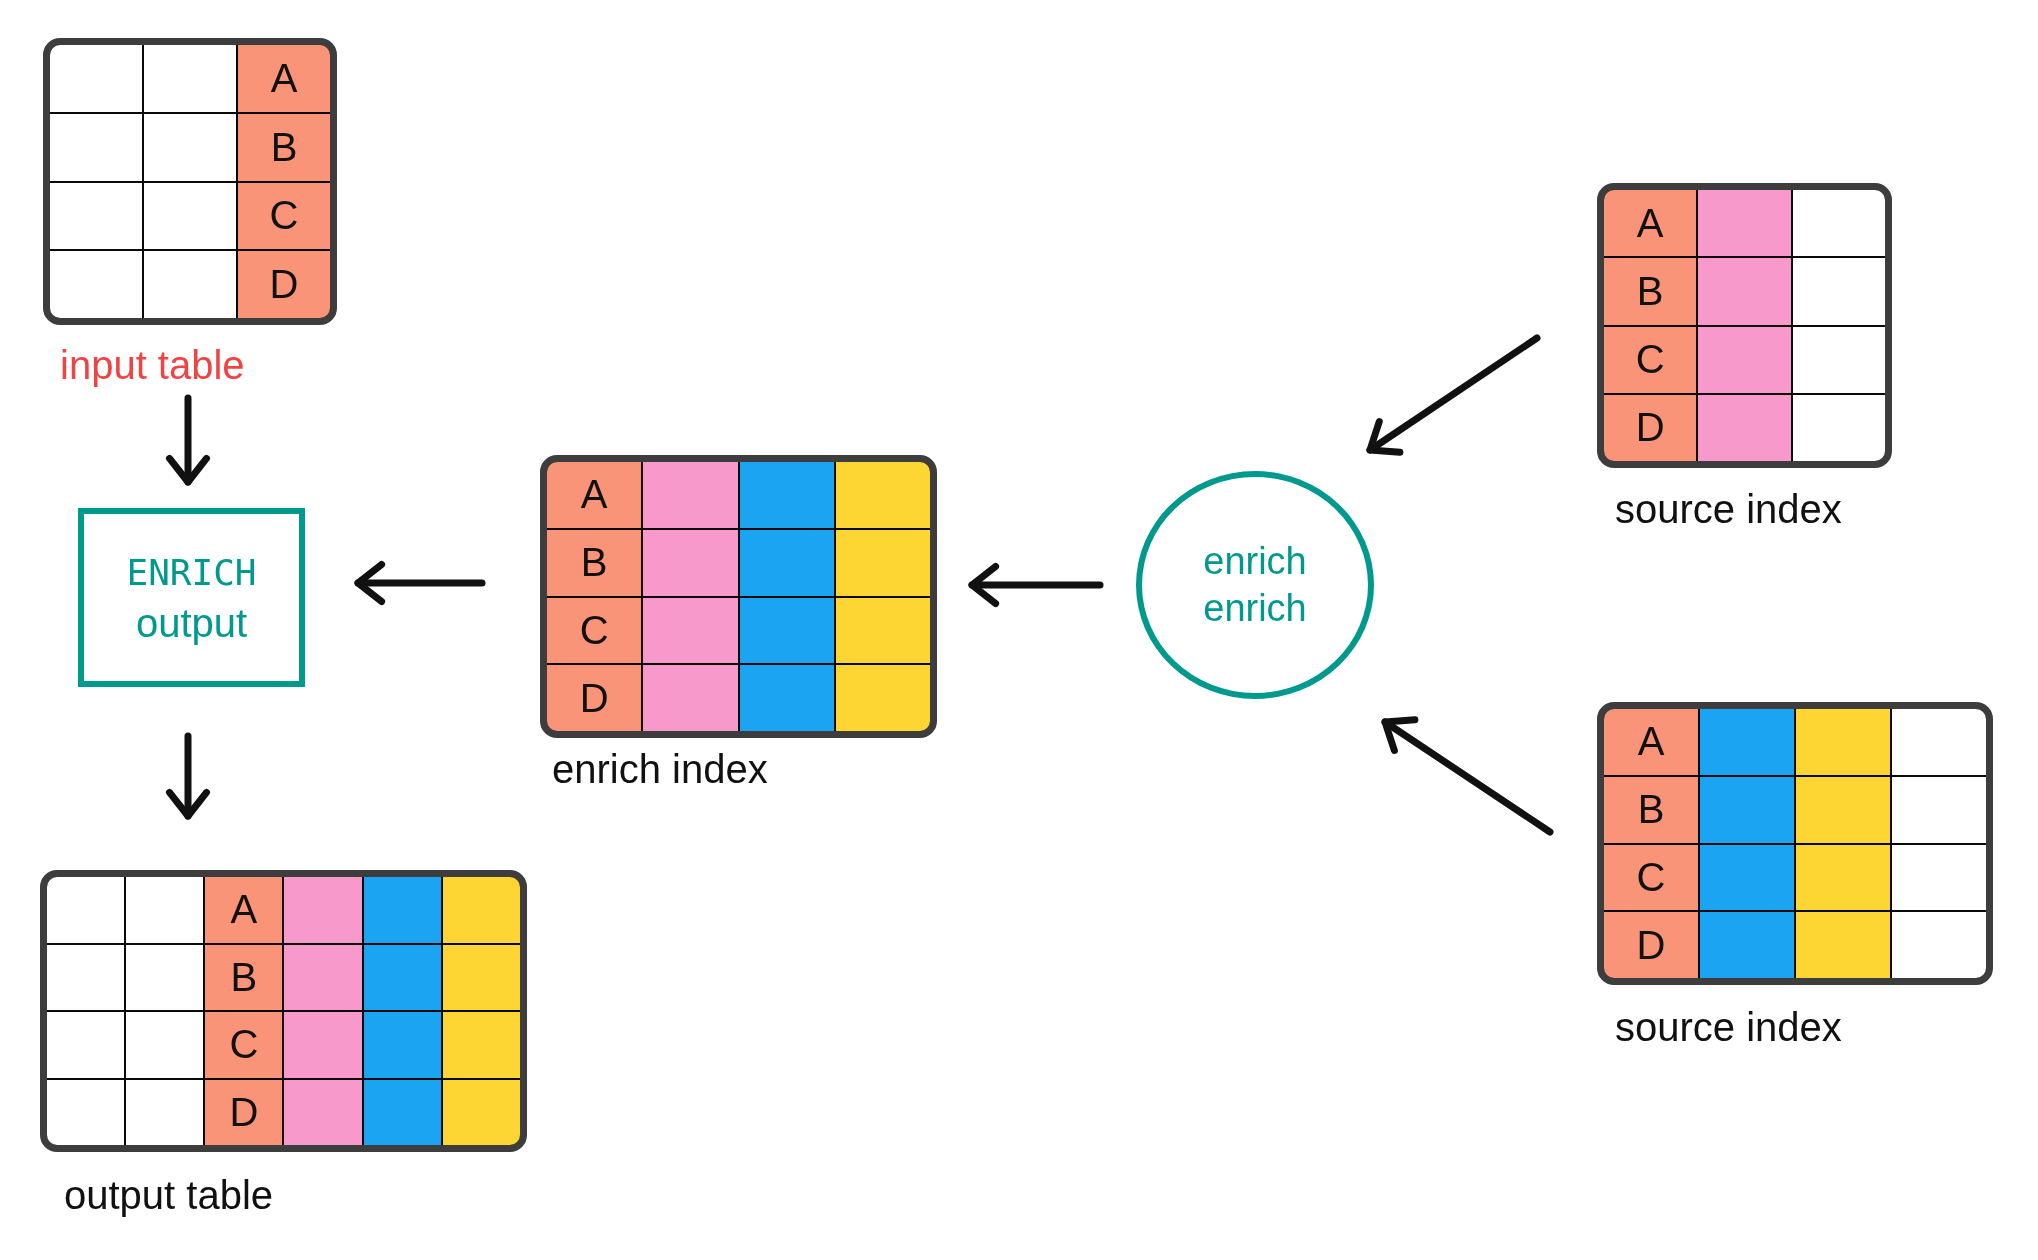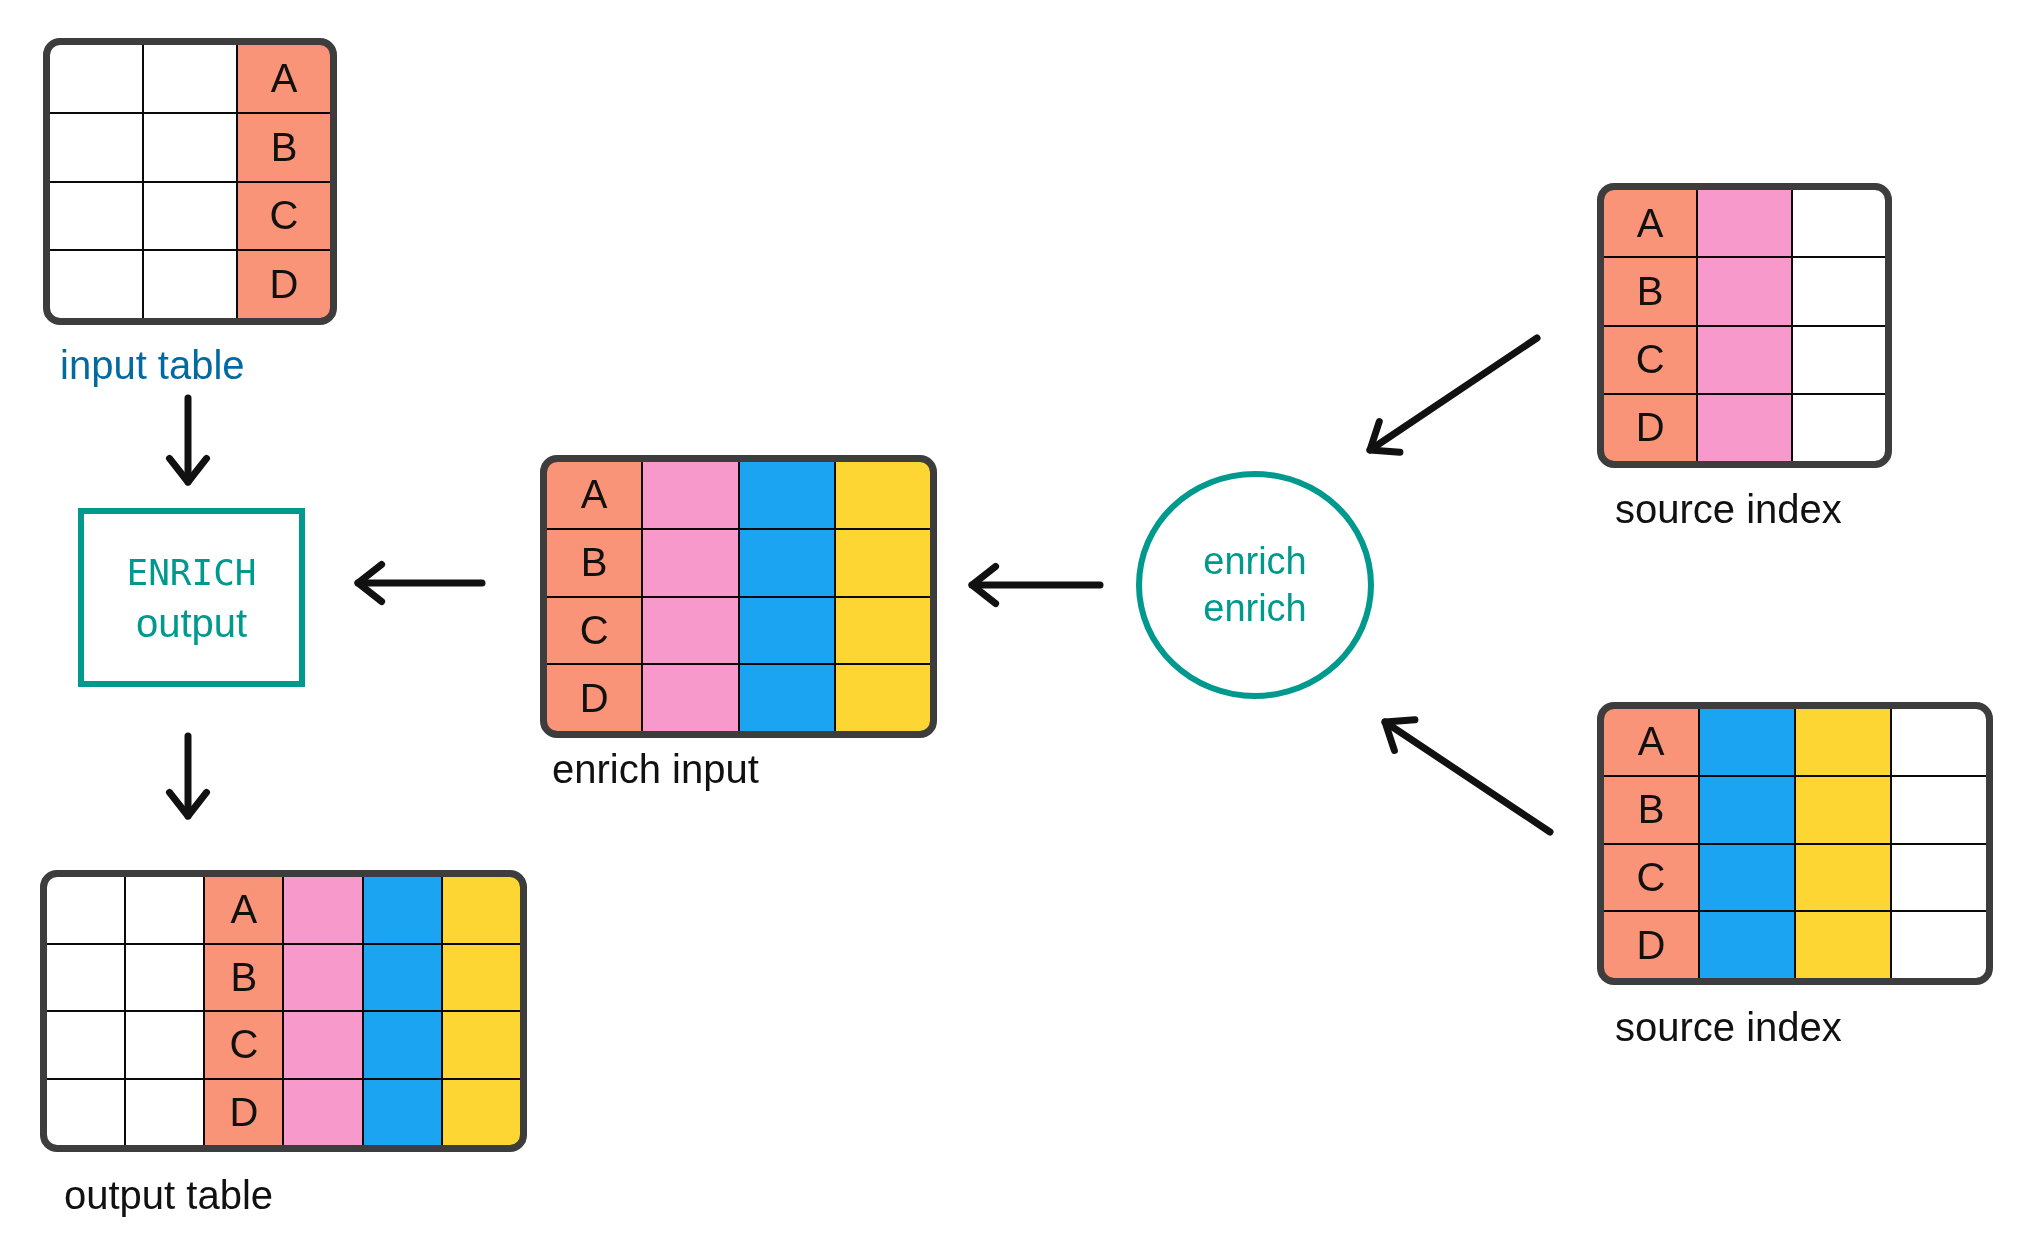--- a/index.html
+++ b/index.html
@@ -91,21 +91,21 @@
       <div class="cell" style="background: rgb(255, 255, 255); color: rgb(17, 17, 17);"></div>
       <div class="cell" style="background: rgb(255, 255, 255); color: rgb(17, 17, 17);"></div>
       <div class="cell" style="background: rgb(250, 148, 120); color: rgb(17, 17, 17);">B</div>
       <div class="cell" style="background: rgb(255, 255, 255); color: rgb(17, 17, 17);"></div>
       <div class="cell" style="background: rgb(255, 255, 255); color: rgb(17, 17, 17);"></div>
       <div class="cell" style="background: rgb(250, 148, 120); color: rgb(17, 17, 17);">C</div>
       <div class="cell" style="background: rgb(255, 255, 255); color: rgb(17, 17, 17);"></div>
       <div class="cell" style="background: rgb(255, 255, 255); color: rgb(17, 17, 17);"></div>
       <div class="cell" style="background: rgb(250, 148, 120); color: rgb(17, 17, 17);">D</div>
     </div>
-  <div id="input-table-label" class="caption" style="color: #0369a1;">input table</div>
+  <div id="input-table-label" class="caption" style="color: #ef4444;">input table</div>
 
   <div id="enrich-command" style="border-color: rgb(0, 153, 141); color: rgb(0, 153, 141);">
     <div class="cmd-line1">ENRICH</div>
     <div class="cmd-line2">output</div>
   </div>
 
   <div id="output-table" class="table" style="grid-template-columns: repeat(6, 1fr); border-color: rgb(61, 61, 61); background: rgb(10, 10, 10);">
       <div class="cell" style="background: rgb(255, 255, 255); color: rgb(17, 17, 17);"></div>
       <div class="cell" style="background: rgb(255, 255, 255); color: rgb(17, 17, 17);"></div>
       <div class="cell" style="background: rgb(250, 148, 120); color: rgb(17, 17, 17);">A</div>
@@ -144,21 +144,21 @@
       <div class="cell" style="background: rgb(253, 214, 51); color: rgb(17, 17, 17);"></div>
       <div class="cell" style="background: rgb(250, 148, 120); color: rgb(17, 17, 17);">C</div>
       <div class="cell" style="background: rgb(247, 153, 203); color: rgb(17, 17, 17);"></div>
       <div class="cell" style="background: rgb(26, 164, 242); color: rgb(17, 17, 17);"></div>
       <div class="cell" style="background: rgb(253, 214, 51); color: rgb(17, 17, 17);"></div>
       <div class="cell" style="background: rgb(250, 148, 120); color: rgb(17, 17, 17);">D</div>
       <div class="cell" style="background: rgb(247, 153, 203); color: rgb(17, 17, 17);"></div>
       <div class="cell" style="background: rgb(26, 164, 242); color: rgb(17, 17, 17);"></div>
       <div class="cell" style="background: rgb(253, 214, 51); color: rgb(17, 17, 17);"></div>
     </div>
-  <div id="enrich-index-label" class="caption" style="color: rgb(17, 17, 17);">enrich input</div>
+  <div id="enrich-index-label" class="caption" style="color: rgb(17, 17, 17);">enrich index</div>
 
   <div id="enrich-policy" style="border-color: rgb(0, 153, 141); color: rgb(0, 153, 141);">
     <div class="policy-line">enrich</div>
     <div class="policy-line">enrich</div>
   </div>
 
   <div id="source-top-table" class="table" style="grid-template-columns: repeat(3, 1fr); border-color: rgb(61, 61, 61); background: rgb(10, 10, 10);">
       <div class="cell" style="background: rgb(250, 148, 120); color: rgb(17, 17, 17);">A</div>
       <div class="cell" style="background: rgb(247, 153, 203); color: rgb(17, 17, 17);"></div>
       <div class="cell" style="background: rgb(255, 255, 255); color: rgb(17, 17, 17);"></div>

